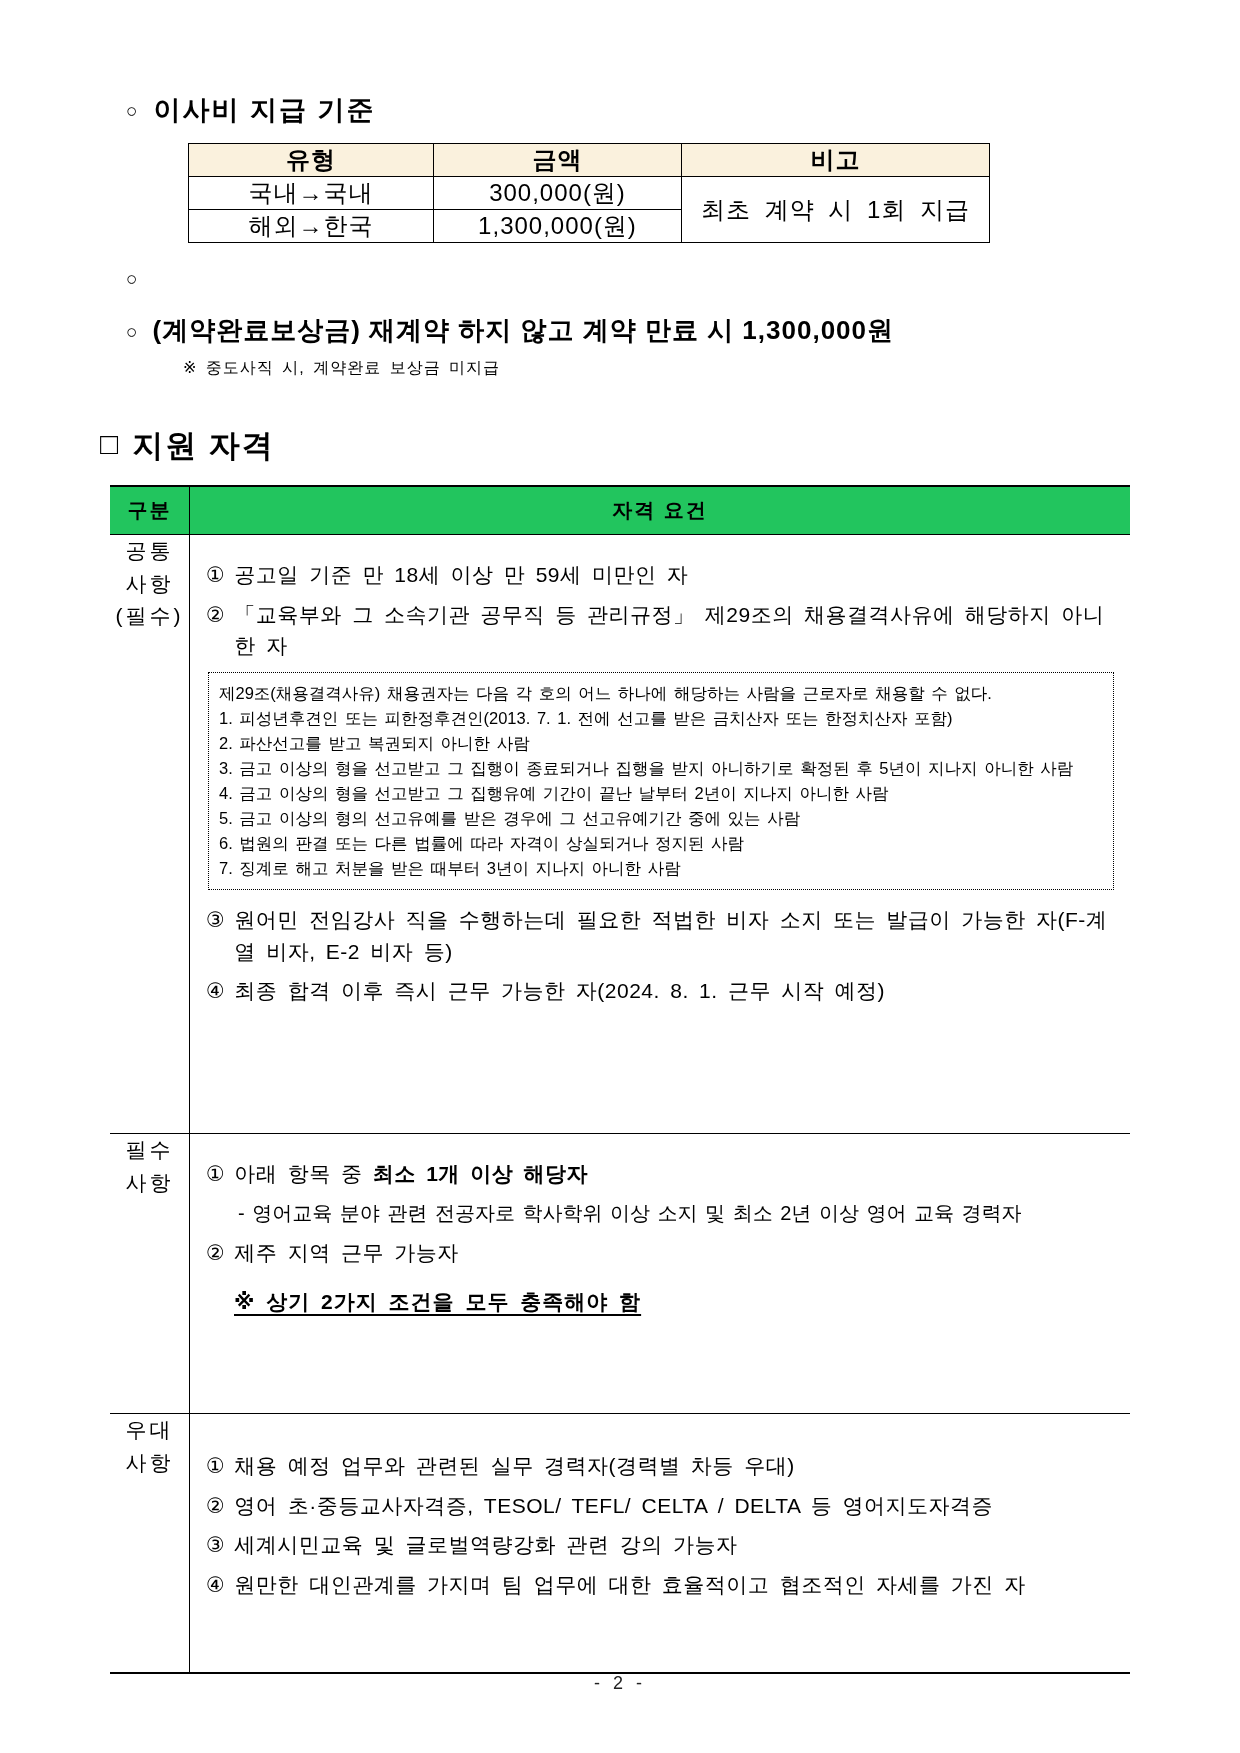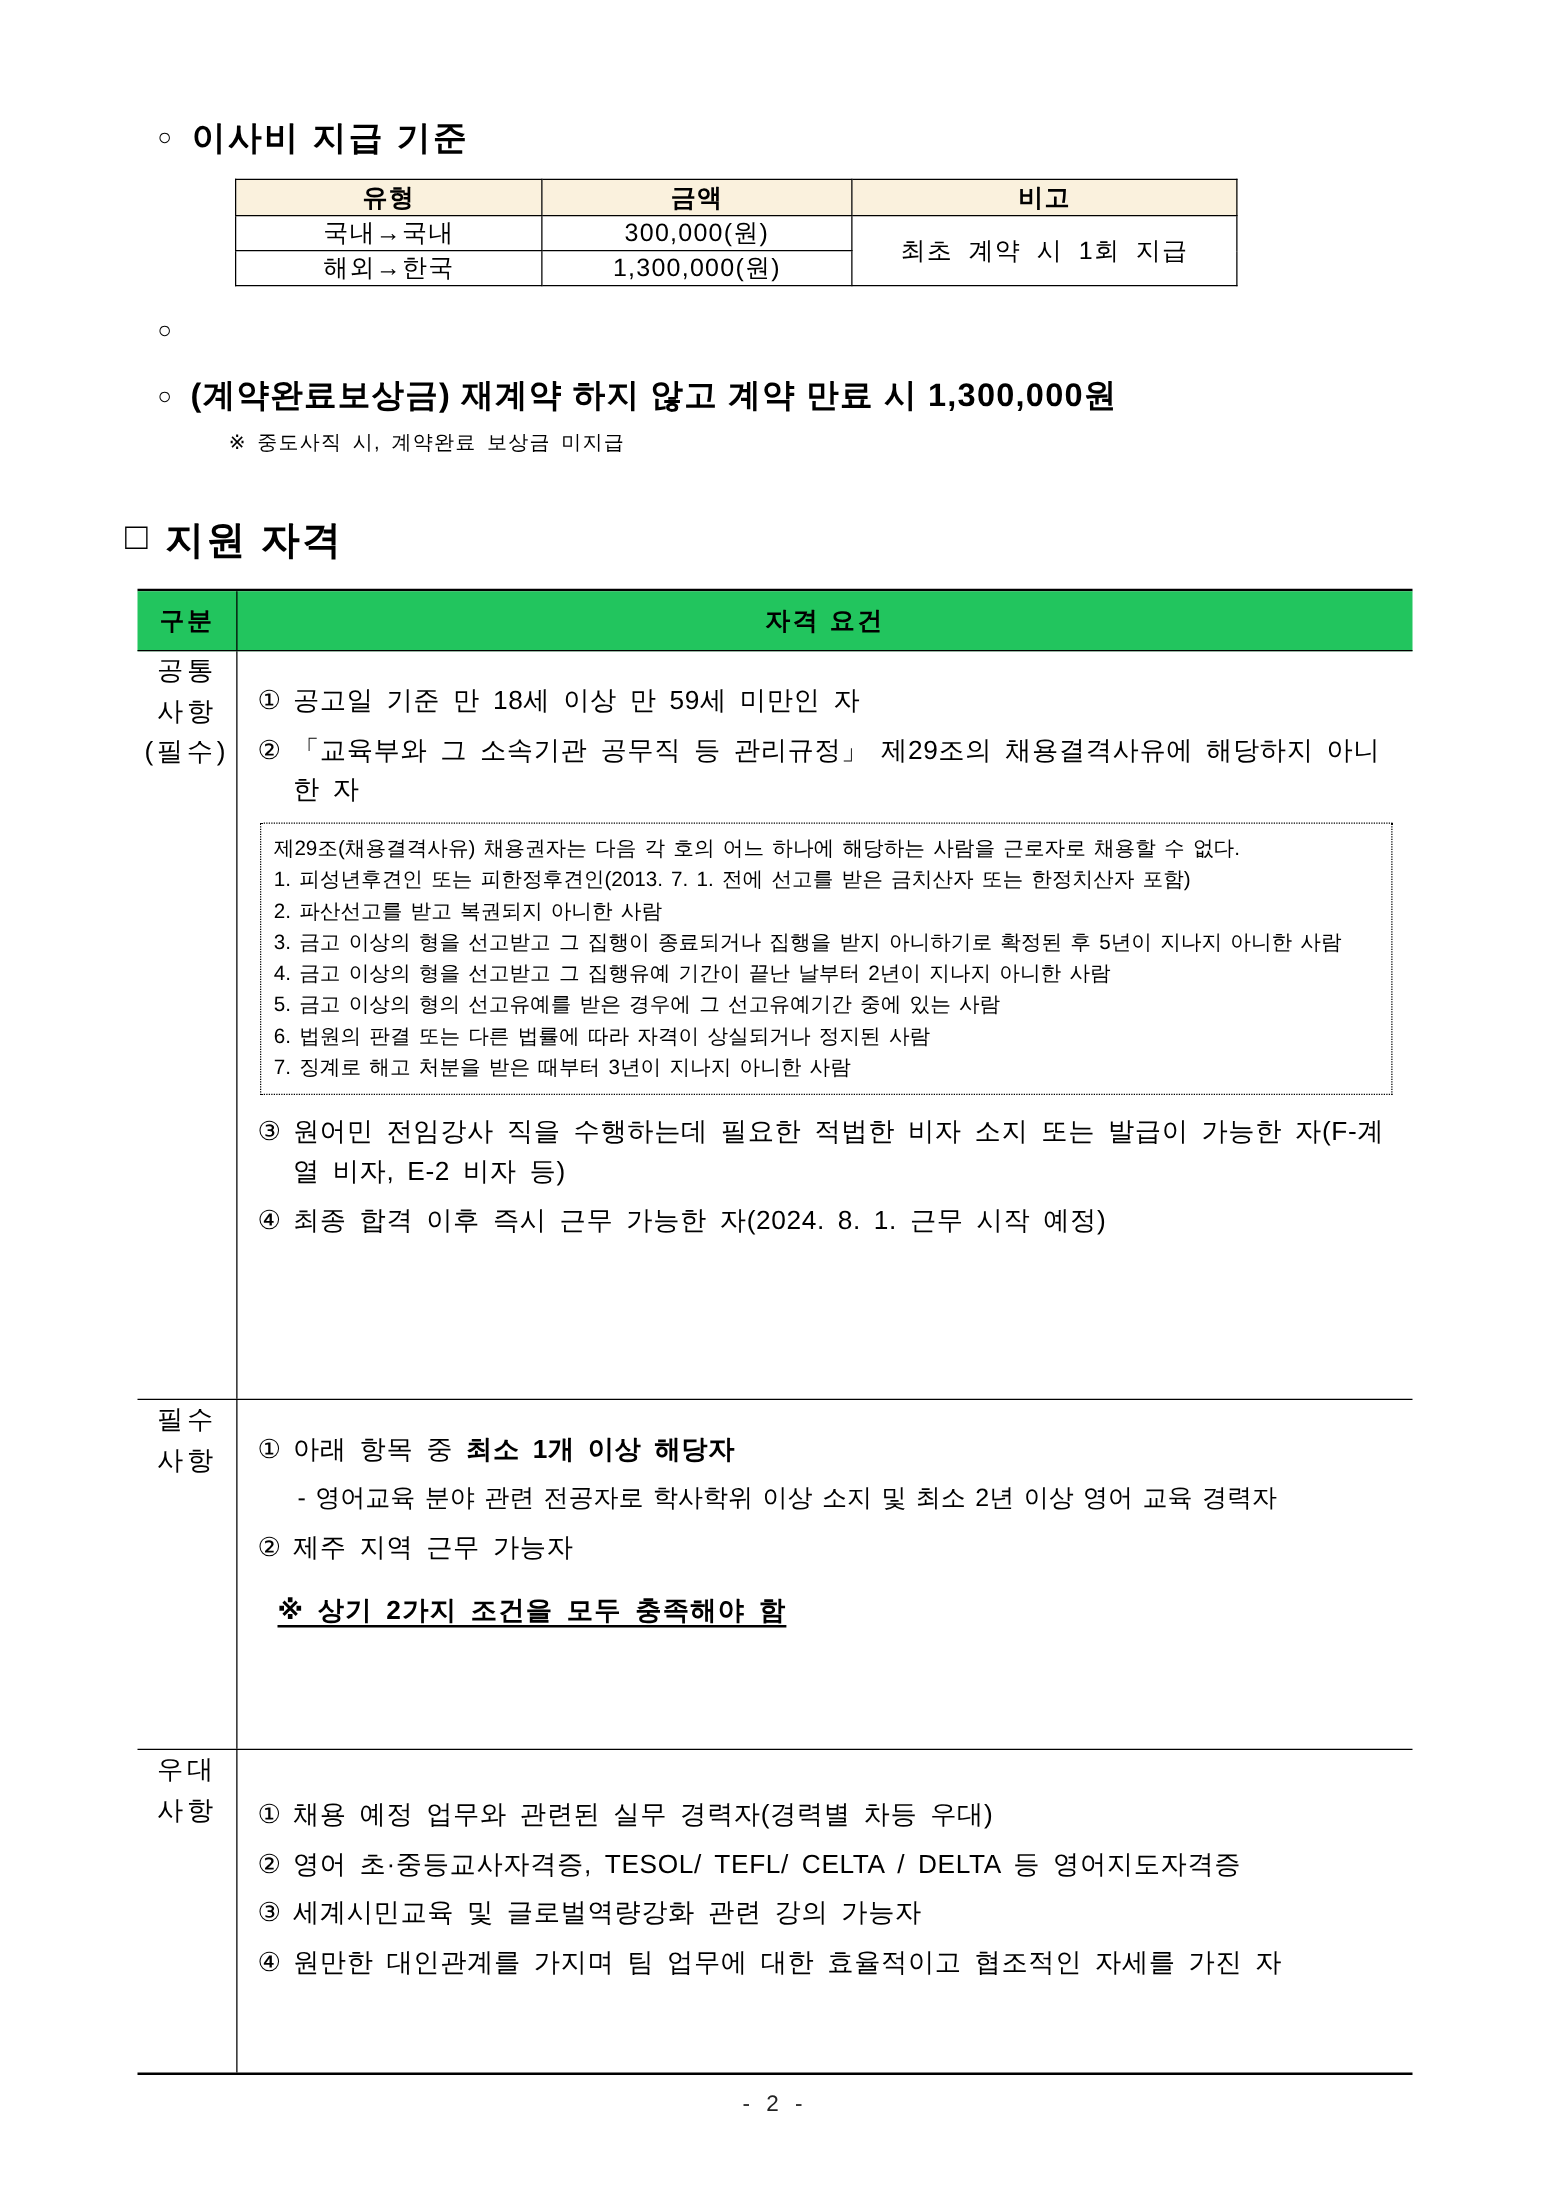--- a/index.html
+++ b/index.html
@@ -20,21 +20,21 @@
   }
   .h-bullet .circ { font-size: 19px; font-weight: 400; margin-right: 14px; position: relative; top: 1px; }
 
   
   table.mtable {
     border-collapse: collapse; margin: 15px 0 0 188px;
     table-layout: fixed; width: 801px;
   }
   table.mtable th, table.mtable td {
     border: 1.6px solid #000; text-align: center; vertical-align: middle;
-    font-size: 20px; padding: 0 0; letter-spacing: 1px;
+    font-size: 24px; padding: 0 0; letter-spacing: 1px;
   }
   table.mtable th { background: #faf1dd; font-weight: 700; height: 29px; }
   table.mtable td { height: 27px; }
   .w-type { width: 245px; } .w-amt { width: 248px; } .w-note { width: 308px; }
   td.note-cell { word-spacing: 6px; }
 
   
   .big-line {
     margin: 24px 0 0 126px;
     font-size: 26px; font-weight: 700; letter-spacing: 1px;
@@ -95,21 +95,21 @@
 
   .dash-item {
     font-size: 20px; line-height: 1.55; letter-spacing: 0;
     word-spacing: 2px; margin: 4px 0 4px 32px;
     padding-left: 20px; text-indent: -20px;
   }
   .bold { font-weight: 700; }
   .must-note {
     font-size: 21px; font-weight: 700; letter-spacing: 1px; word-spacing: 4px;
     text-decoration: underline; text-underline-offset: 5px;
-    margin: 20px 0 6px 16px;
+    margin: 20px 0 6px 28px;
   }
   .pref-sub {
     font-size: 17.5px; letter-spacing: 0; word-spacing: 2px;
     margin: 0 0 6px 36px;
   }
   .row-preferred .qrow-content { padding-top: 28px; }
 
   .page-num {
     position: absolute; left: 0; width: 100%; top: 1673px;
     text-align: center; font-size: 18px; letter-spacing: 4px; color: #222;

